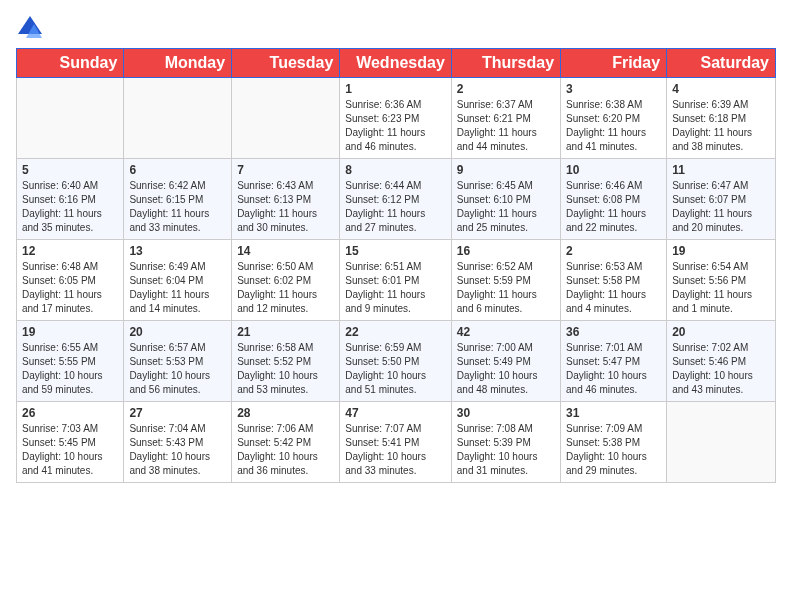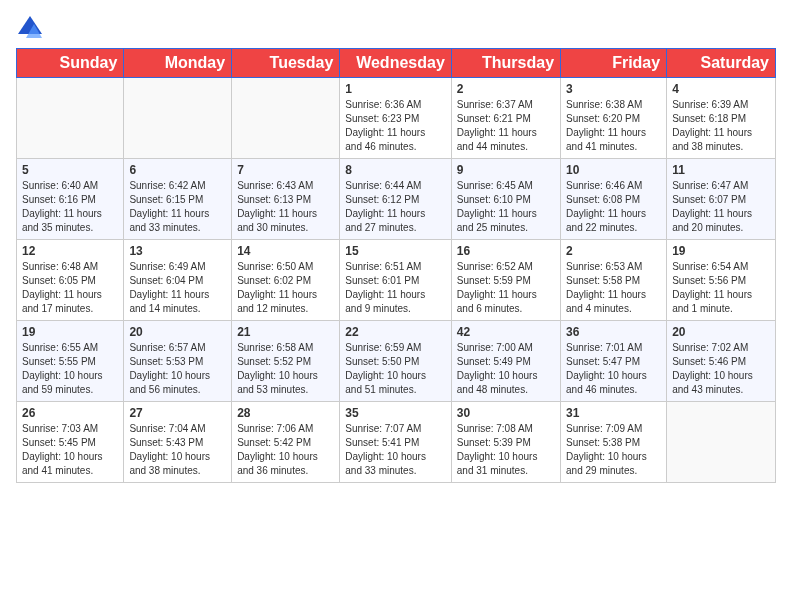--- a/index.html
+++ b/index.html
@@ -248,21 +248,21 @@
           </td>
           <td>
             <span class="day-number">27</span>
             <div class="day-info">Sunrise: 7:04 AM<br>Sunset: 5:43 PM<br>Daylight: 10 hours<br>and 38 minutes.</div>
           </td>
           <td>
             <span class="day-number">28</span>
             <div class="day-info">Sunrise: 7:06 AM<br>Sunset: 5:42 PM<br>Daylight: 10 hours<br>and 36 minutes.</div>
           </td>
           <td>
-            <span class="day-number">35</span>
+            <span class="day-number">47</span>
             <div class="day-info">Sunrise: 7:07 AM<br>Sunset: 5:41 PM<br>Daylight: 10 hours<br>and 33 minutes.</div>
           </td>
           <td>
             <span class="day-number">30</span>
             <div class="day-info">Sunrise: 7:08 AM<br>Sunset: 5:39 PM<br>Daylight: 10 hours<br>and 31 minutes.</div>
           </td>
           <td>
             <span class="day-number">31</span>
             <div class="day-info">Sunrise: 7:09 AM<br>Sunset: 5:38 PM<br>Daylight: 10 hours<br>and 29 minutes.</div>
           </td>

